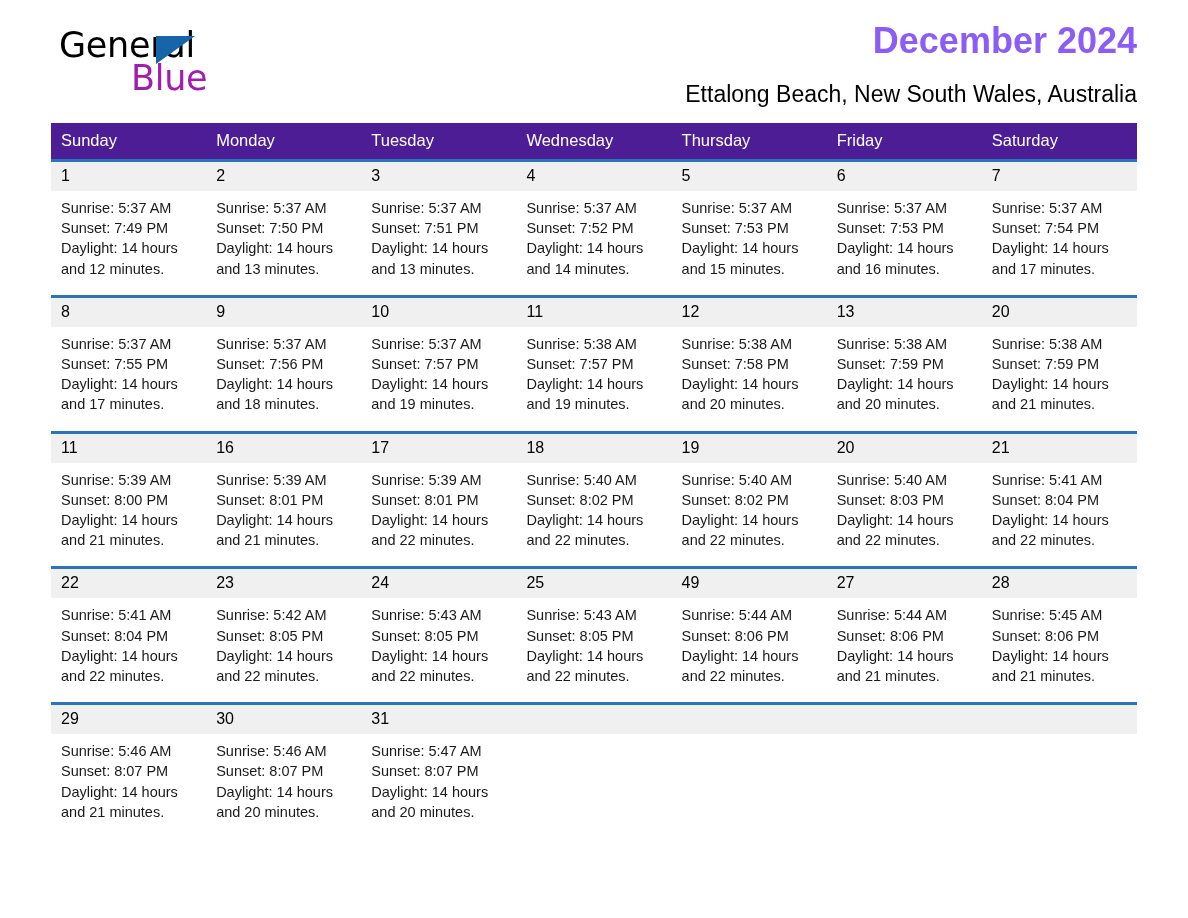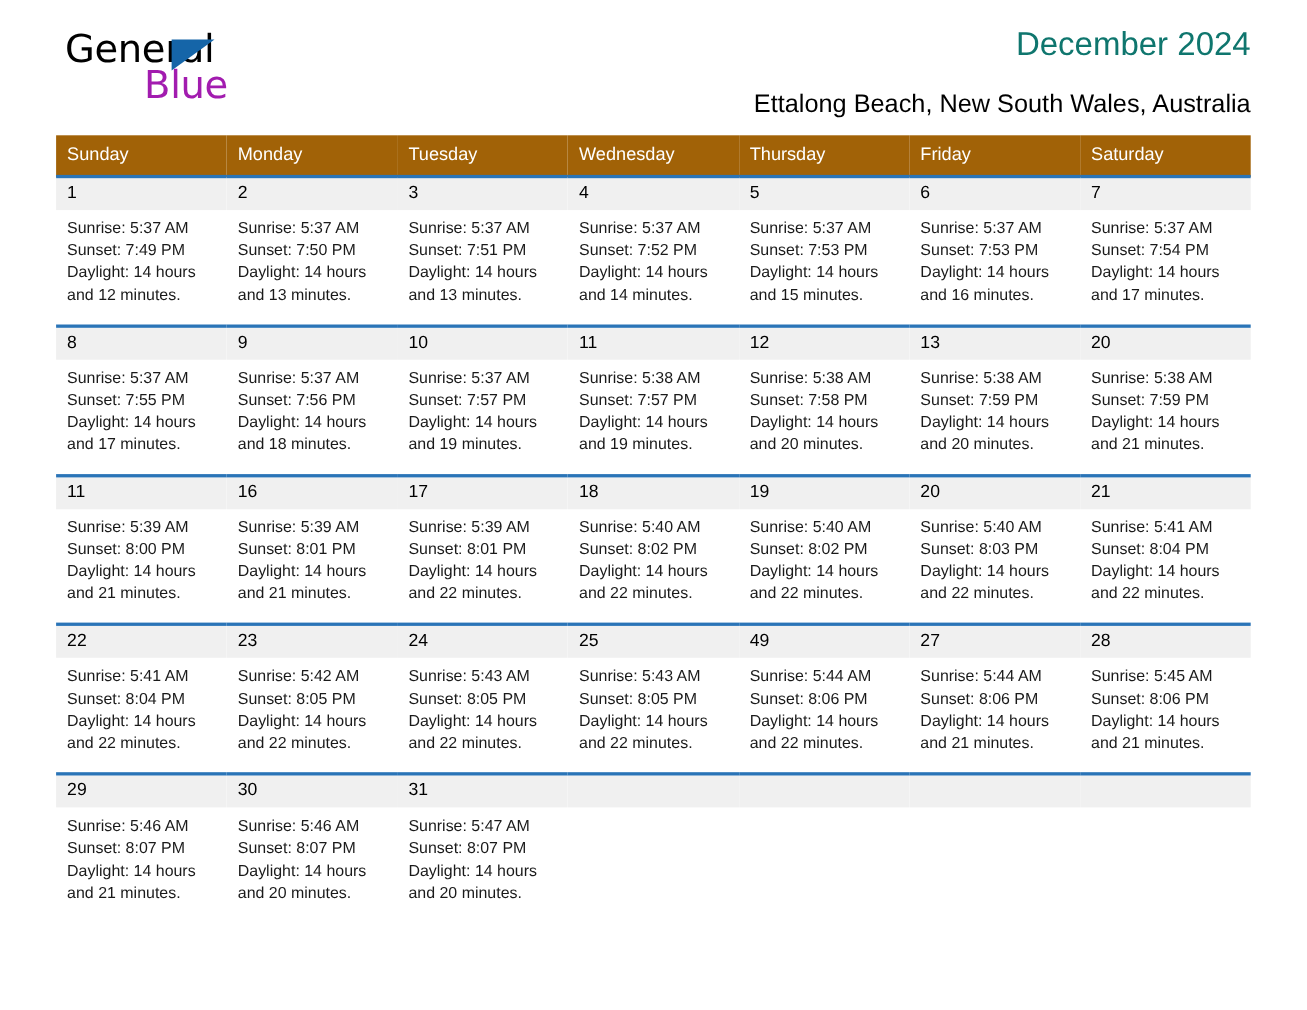--- a/index.html
+++ b/index.html
@@ -61,44 +61,44 @@
     color: #a21caf;
     font-family: "DejaVu Sans", sans-serif;
   }
   .title-block {
     position: absolute;
     right: 0;
     top: 0;
     text-align: right;
   }
   .month-title {
-    font-size: 30px;
-    font-weight: normal;
+    font-size: 36px;
+    font-weight: bold;
     line-height: 56px;
-    color: #0f766e;
+    color: #8b5cf6;
     white-space: nowrap;
   }
   .location-title {
     font-size: 23px;
     font-weight: normal;
     line-height: 34px;
     margin-top: 8px;
     color: #000000;
     white-space: nowrap;
     margin-left: 16px;
   }
 
   
   .calendar {
     width: 1086px;
     border-collapse: collapse;
     table-layout: fixed;
   }
   .calendar th {
-    background: #a16207;
+    background: #4c1d95;
     color: #ffffff;
     font-size: 16.5px;
     font-weight: normal;
     text-align: left;
     padding: 8px 0 9px 10px;
     height: 18px;
     border: none;
   }
   .calendar td {
     vertical-align: top;

